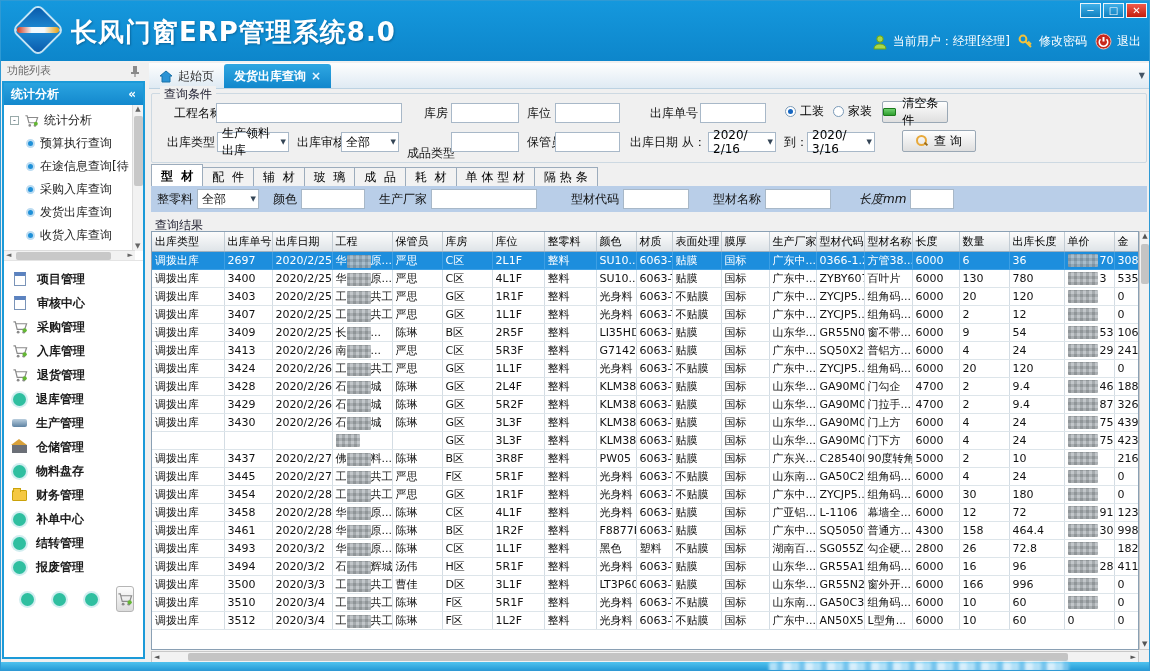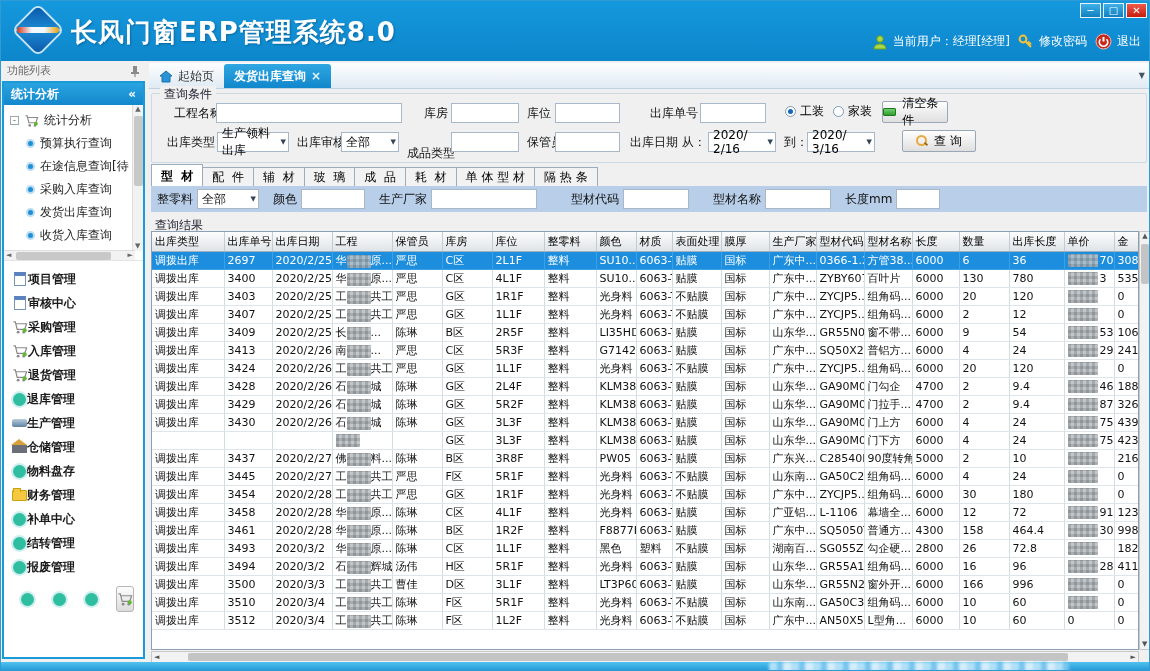--- a/index.html
+++ b/index.html
@@ -34,21 +34,21 @@
   .tree-inner{padding:4px 0 0 6px;}
   .tree-row{display:flex;align-items:center;gap:5px;height:23px;font-size:12px;color:#222;white-space:nowrap;cursor:pointer;}
   .tree-row.child{padding-left:16px;}
   .expander{width:9px;height:9px;border:1px solid #9aa;line-height:7px;font-size:8px;text-align:center;color:#456;background:#fff;}
   .ic-dot{width:9px;height:9px;border-radius:50%;background:#1e90d8;border:2px solid #bcdcf2;display:inline-block;flex:none;}
   .vscroll{position:absolute;right:0;top:0;width:11px;height:146px;background:#f2f2f2;border-left:1px solid #ddd;font-size:7px;color:#666;text-align:center;}
   .vscroll .thumb{position:absolute;left:1px;width:9px;background:#c8c8c8;border-radius:2px;}
   .hscroll{position:absolute;left:0;bottom:0;height:10px;background:#f2f2f2;border-top:1px solid #ddd;font-size:7px;color:#666;}
   .hscroll .thumb{position:absolute;top:1px;height:8px;background:#c8c8c8;border-radius:2px;}
   .modules{padding:6px 0 0 8px;}
-  .mod-row{display:flex;align-items:center;height:24px;font-size:12px;font-weight:bold;color:#1a1a1a;cursor:pointer;white-space:nowrap;}
+  .mod-row{display:flex;align-items:center;gap:9px;height:24px;font-size:12px;font-weight:bold;color:#1a1a1a;cursor:pointer;white-space:nowrap;}
   .ic-circle{width:13px;height:13px;border-radius:50%;background:#2fbfa0;box-shadow:0 0 0 2px #d2eef0;display:inline-block;flex:none;margin:0 1px;}
   .ic-clip{width:12px;height:14px;background:#fff;border:1px solid #7a94b8;border-top:4px solid #5b82c0;display:inline-block;flex:none;margin:0 2px;}
   .ic-folder{width:15px;height:11px;background:#f5c842;border:1px solid #caa20a;border-radius:1px;position:relative;display:inline-block;flex:none;}
   .ic-folder:before{content:"";position:absolute;left:0;top:-3px;width:6px;height:3px;background:#f5c842;border:1px solid #caa20a;border-bottom:none;}
   .ic-house{width:15px;height:8px;background:#6b6f77;position:relative;display:inline-block;flex:none;margin-top:4px;}
   .ic-house:before{content:"";position:absolute;left:-1px;top:-6px;border-left:8px solid transparent;border-right:8px solid transparent;border-bottom:6px solid #d9a13a;}
   .ic-machine{width:15px;height:8px;background:linear-gradient(#b9cede,#5d82a2);border-radius:2px;display:inline-block;flex:none;}
   svg.cart{flex:none;}
   .side-foot{display:flex;align-items:center;gap:17px;padding:7px 0 0 16px;}
   .foot-btn{width:32px;height:26px;background:linear-gradient(#fdfdfd,#dcdcdc);border:1px solid #b5b5b5;border-radius:3px;
@@ -377,21 +377,21 @@
           <span class="ar">▼</span>
         </div>
       <span class="lb" style="margin-left:14px;">颜色</span>
       <div class="inp" style="width:64px;"></div>
       <span class="lb" style="margin-left:14px;">生产厂家</span>
       <div class="inp" style="width:106px;"></div>
       <span class="lb" style="margin-left:34px;">型材代码</span>
       <div class="inp" style="width:66px;"></div>
       <span class="lb" style="margin-left:24px;">型材名称</span>
       <div class="inp" style="width:66px;"></div>
-      <span class="lb" style="margin-left:14px;">长度mm</span>
+      <span class="lb" style="margin-left:28px;font-style:italic;">长度mm</span>
       <div class="inp" style="width:44px;"></div>
     </div>
 
     <div class="res-title">查询结果</div>
 
     <div class="grid-wrap">
       <table class="grid">
         <colgroup>
             <col style="width: 72px;">
             <col style="width: 48px;">

